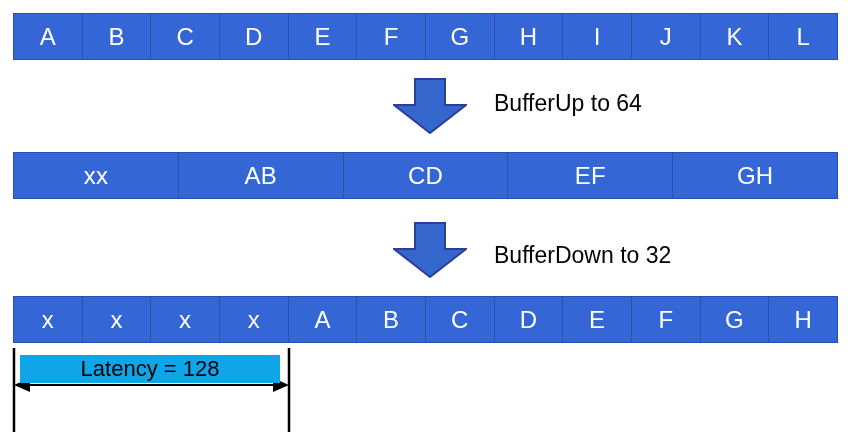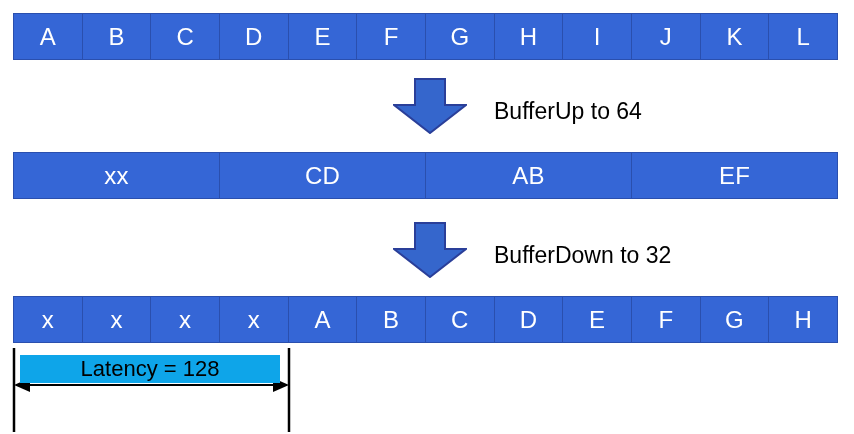--- a/index.html
+++ b/index.html
@@ -66,21 +66,21 @@
   .arrow-block svg { display: block; width: 74px; height: 56px; }
 
   .arrow-label {
     position: absolute;
     left: 494px;
     font-size: 23px;
     line-height: 1;
     color: #000000;
     white-space: nowrap;
   }
-  .label-1 { top: 92px; margin-top: 8px; }
+  .label-1 { top: 92px; }
   .label-2 { top: 244px; }
 
   
   .latency {
     position: absolute;
     left: 0;
     top: 345px;
     width: 340px;
     height: 89px;
   }
@@ -121,23 +121,24 @@
 
   <div class="arrow-block arrow-1">
     <svg viewBox="0 0 74 56" xmlns="http://www.w3.org/2000/svg" aria-hidden="true">
       <polygon points="22,1 52,1 52,27 73,27 37,55 1,27 22,27" fill="#3566cc" stroke="#2a3f99" stroke-width="2" stroke-linejoin="miter"></polygon>
     </svg>
   </div>
   <div class="arrow-label label-1">BufferUp to 64</div>
 
   <div class="buffer-row row-2">
     <div class="cell">xx</div>
+    <div class="cell">AB</div>
     <div class="cell">CD</div>
-    <div class="cell">AB</div>
     <div class="cell">EF</div>
+    <div class="cell">GH</div>
   </div>
 
   <div class="arrow-block arrow-2">
     <svg viewBox="0 0 74 56" xmlns="http://www.w3.org/2000/svg" aria-hidden="true">
       <polygon points="22,1 52,1 52,27 73,27 37,55 1,27 22,27" fill="#3566cc" stroke="#2a3f99" stroke-width="2" stroke-linejoin="miter"></polygon>
     </svg>
   </div>
   <div class="arrow-label label-2">BufferDown to 32</div>
 
   <div class="buffer-row row-3">

